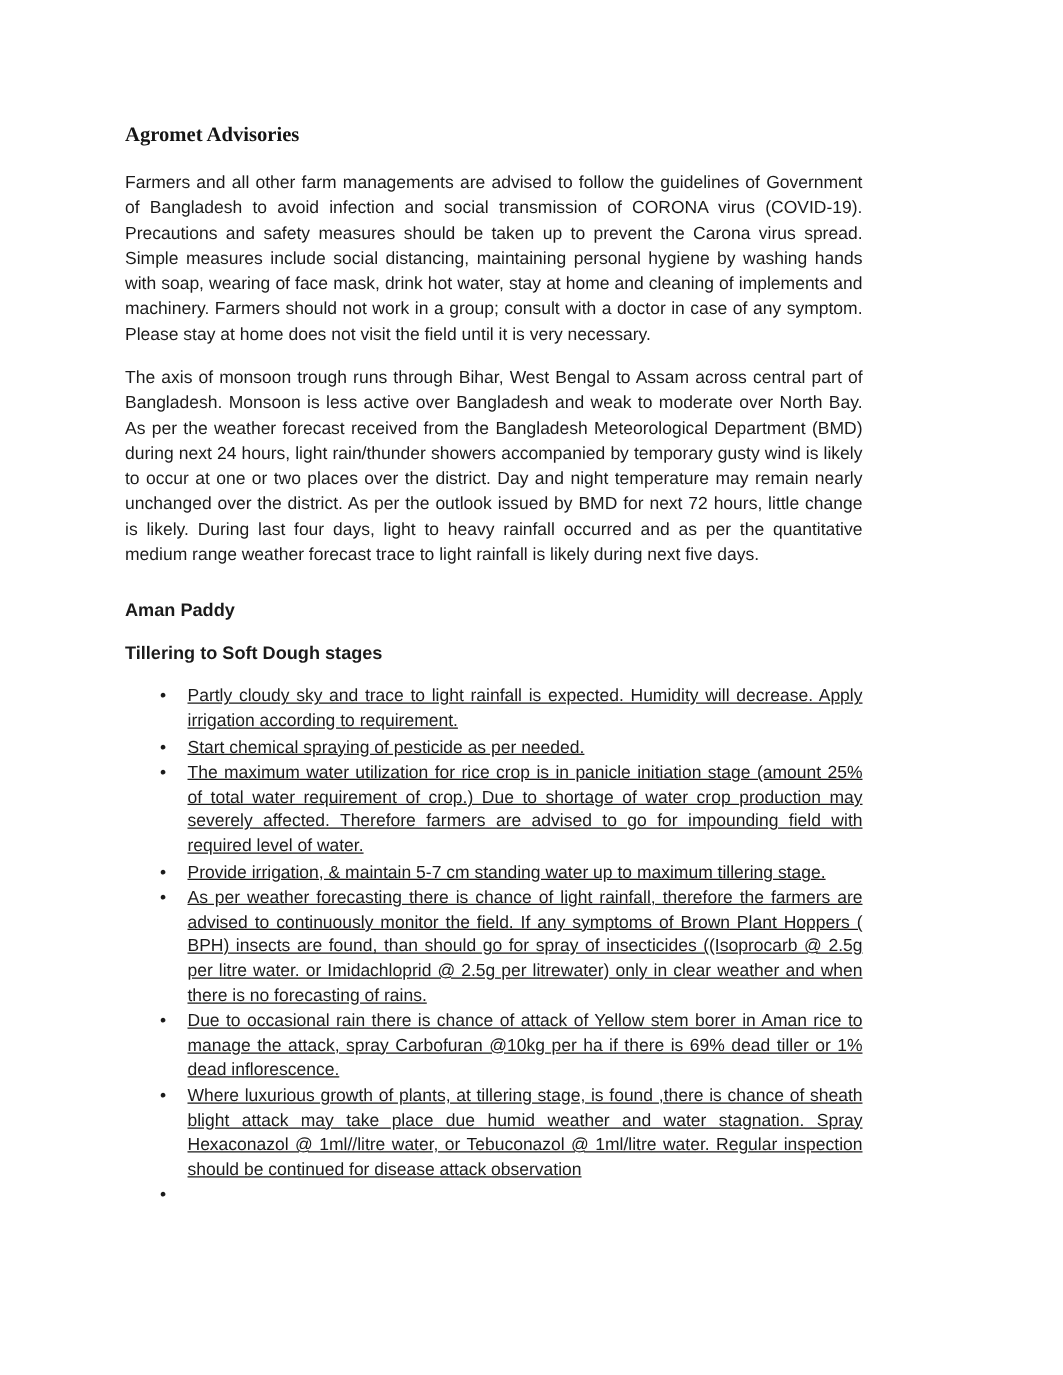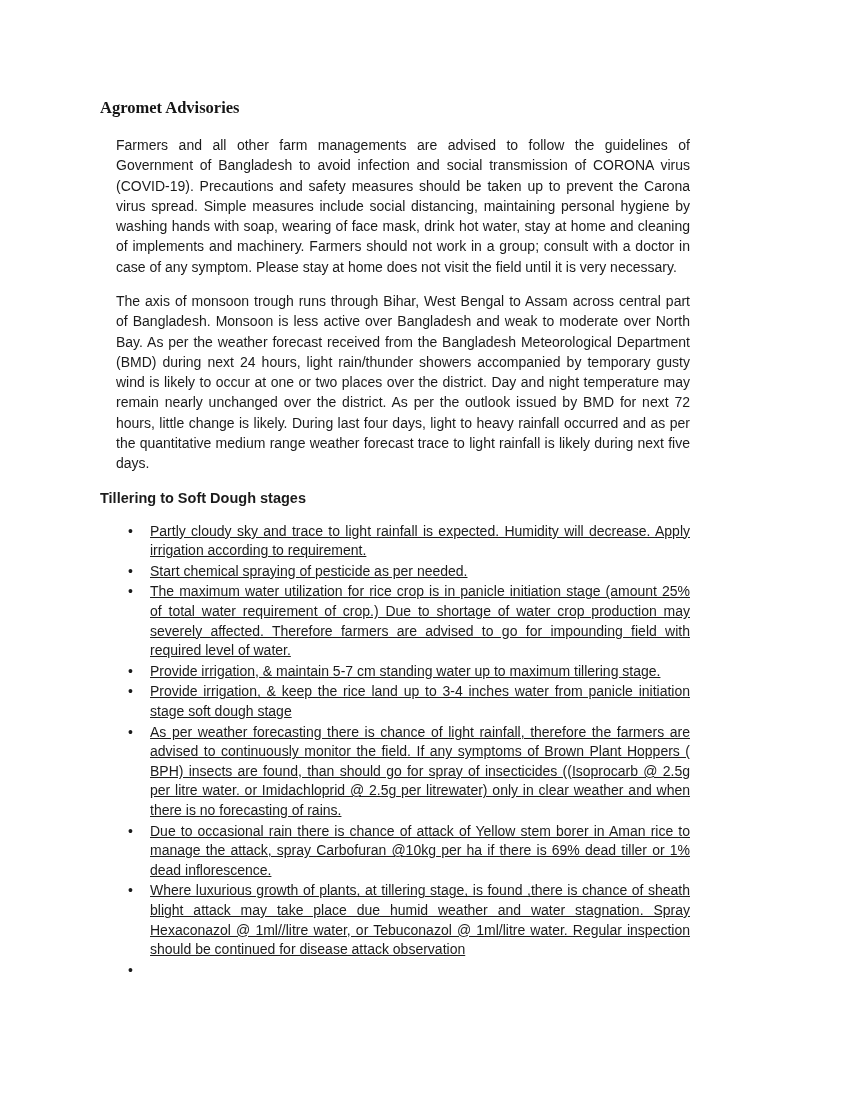--- a/index.html
+++ b/index.html
@@ -25,21 +25,21 @@
     font-weight: bold;
     margin: 0 0 15px 0;
     color: #151515;
   }
   .heading {
     font-weight: bold;
     font-size: 14.5px;
     margin: 0 0 13px 0;
   }
   .para {
-    margin: 0 0 14px 16px;
+    margin: 0 0 14px 0;
     text-align: justify;
   }
   .gap-before {
     margin-top: 26px;
   }
   ul.advisory-list {
     list-style: none;
     margin: 0;
     padding: 0 0 0 50px;
     line-height: 1.4;
@@ -64,28 +64,28 @@
 <div class="page">
 
   <h1 class="doc-title">Agromet Advisories</h1>
 
 
   <p class="para">Farmers and all other farm managements are advised to follow the guidelines of Government of Bangladesh to avoid infection and social transmission of CORONA virus (COVID-19). Precautions and safety measures  should be taken up to prevent the Carona virus spread. Simple measures include social distancing, maintaining personal hygiene by washing hands with soap, wearing of face mask, drink hot water, stay at home and cleaning of implements and machinery. Farmers should not work in a group; consult with a doctor in case of any symptom. Please stay at home does not visit the field until it is very necessary.</p>
 
 
   <p class="para">The axis of monsoon trough runs through Bihar, West Bengal to Assam across central part of Bangladesh. Monsoon is less active over Bangladesh and weak to moderate over North Bay.  As per the weather forecast received from the Bangladesh Meteorological Department (BMD) during next 24 hours, light rain/thunder showers accompanied by temporary gusty wind is likely to occur at one or two places over the district. Day and night temperature may remain nearly unchanged over the district. As per the outlook issued by BMD for next 72 hours, little change is likely. During last four days, light to heavy rainfall occurred and as per the quantitative medium range weather forecast trace to light rainfall is likely during next five days.</p>
 
+  <h2 class="heading gap-before">Aman Paddy</h2>
 
   <h2 class="heading">Tillering to Soft Dough  stages</h2>
 
   <ul class="advisory-list">
     <li>Partly cloudy sky and trace to light rainfall is expected. Humidity will decrease. Apply irrigation according to requirement.</li>
     <li>Start chemical spraying of pesticide as per needed.</li>
     <li>The maximum water utilization for rice crop is in panicle initiation stage (amount 25% of total water requirement of crop.) Due to shortage of water crop production may severely affected. Therefore farmers are advised to go for impounding field with required level of  water.</li>
     <li>Provide irrigation, &amp; maintain 5-7 cm standing water up to maximum tillering stage.</li>
-    <li>Provide irrigation, &amp; keep the rice land up to 3-4 inches water from panicle initiation stage soft dough stage</li>
     <li>As per weather forecasting there is chance of light rainfall, therefore the farmers are advised to continuously monitor the field. If any symptoms of Brown Plant Hoppers ( BPH) insects are found, than should go for spray of insecticides ((Isoprocarb @ 2.5g per litre water. or Imidachloprid @ 2.5g per litrewater)  only in clear weather and when there is no forecasting of rains.</li>
     <li>Due to occasional rain there is chance of attack of Yellow stem borer in Aman rice to manage the attack, spray Carbofuran @10kg per ha if there is 69% dead tiller or 1% dead inflorescence.</li>
     <li>Where luxurious growth of plants, at tillering stage, is found ,there is chance of  sheath blight attack may take place due humid weather and water stagnation. Spray Hexaconazol @ 1ml//litre water, or Tebuconazol @ 1ml/litre water. Regular inspection should be continued for disease attack observation</li>
     <li></li>
   </ul>
 
 </div>
 
 </body></html>

